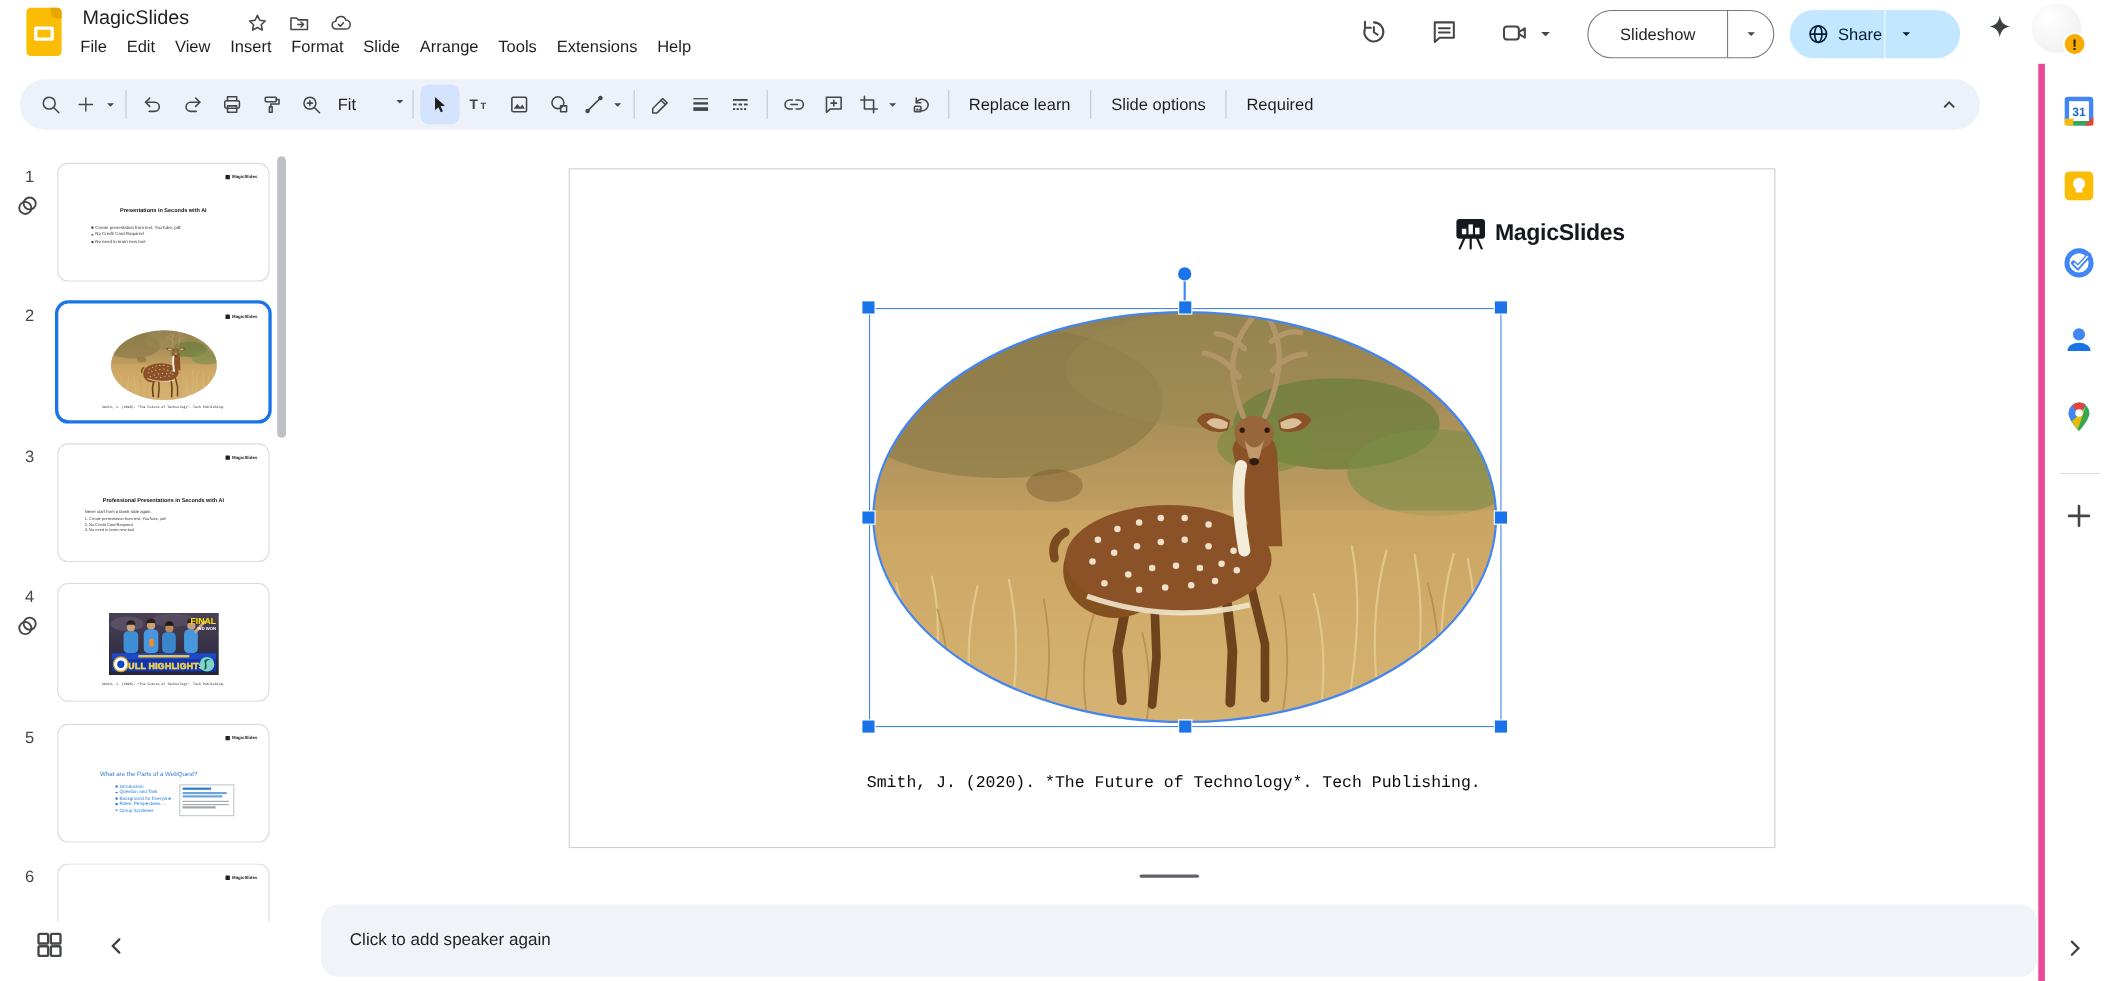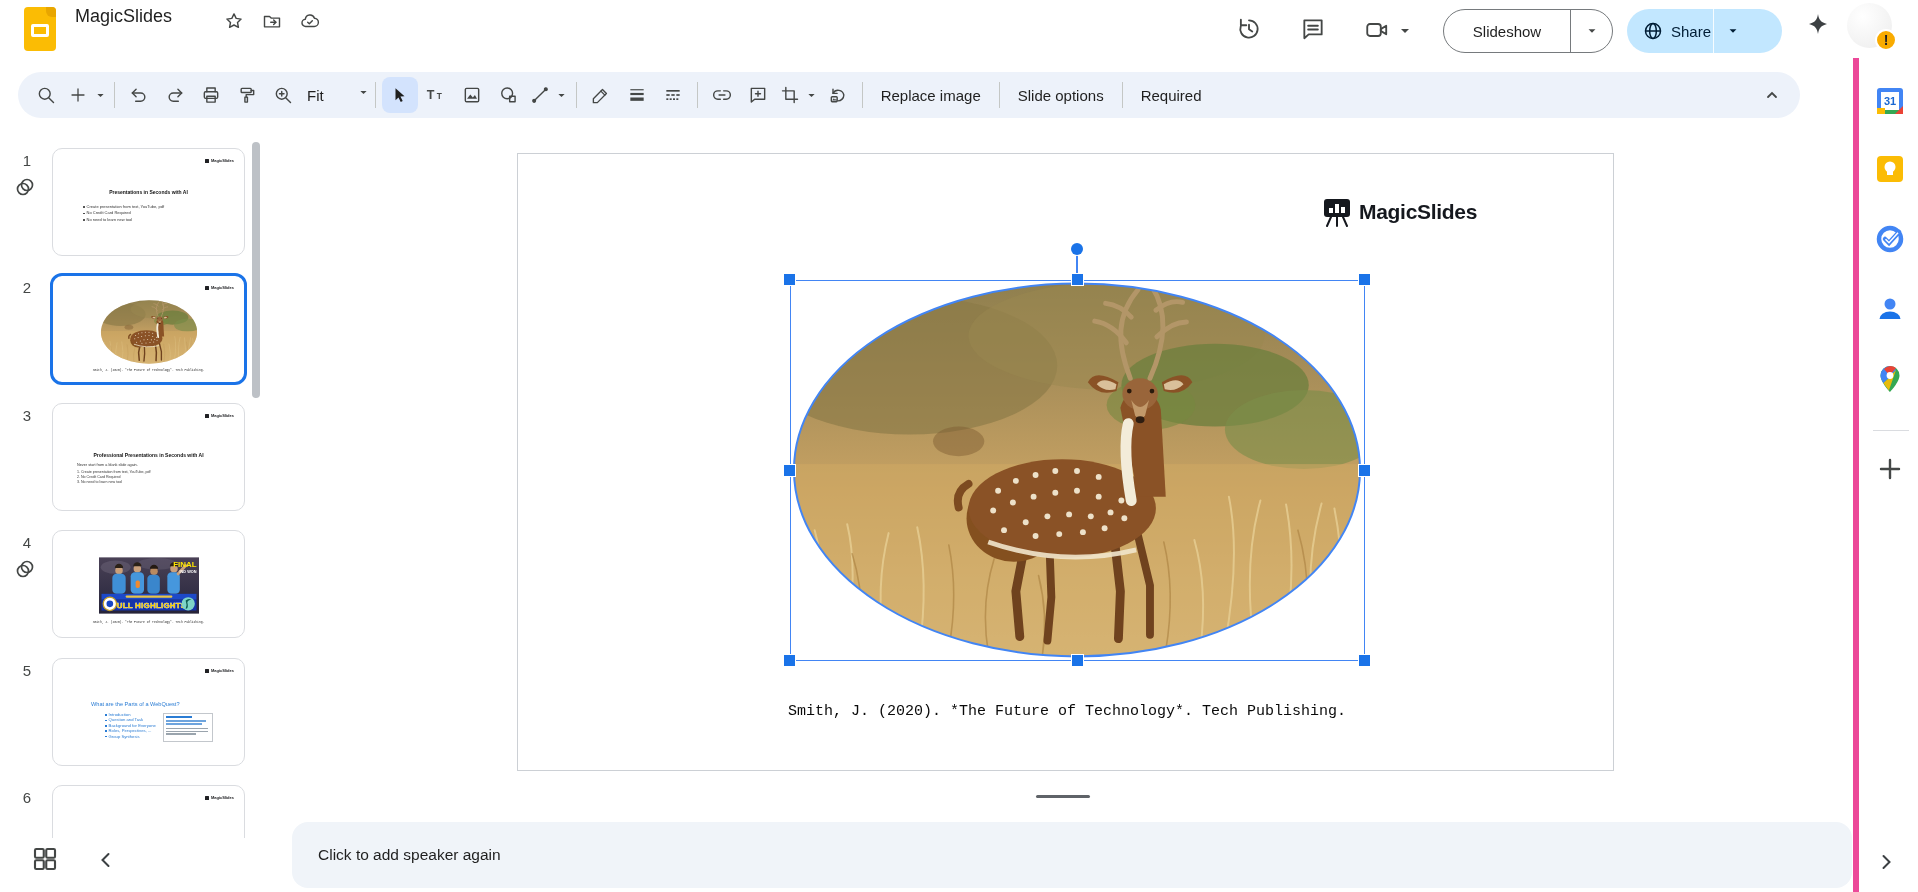--- a/index.html
+++ b/index.html
@@ -235,20 +235,32 @@
     </svg>
     <svg class="title-ic icon" style="left:262px" viewBox="0 0 24 24">
       <path d="M3 6.5h6l2 2h10v10.5H3z"></path>
         <path d="M10.5 13.5h6"></path>
         <path d="M14 10.8l2.7 2.7-2.7 2.7"></path>
     </svg>
     <svg class="title-ic icon" style="left:300px" viewBox="0 0 24 24">
       <path d="M7 18.5a4.3 4.3 0 0 1-.6-8.6 5.6 5.6 0 0 1 10.9-1.2A4.5 4.5 0 0 1 17 18.5z"></path>
       <path d="M9.2 13.4l2 2 3.6-3.8"></path>
     </svg>
+    <div id="menubar">
+      <span>File</span>
+      <span>Edit</span>
+      <span>View</span>
+      <span>Insert</span>
+      <span>Format</span>
+      <span>Slide</span>
+      <span>Arrange</span>
+      <span>Tools</span>
+      <span>Extensions</span>
+      <span>Help</span>
+    </div>
 
     <svg class="abs icon" style="left:1236px;top:16px;width:26px;height:26px" viewBox="0 0 24 24">
       <path d="M12 4a8 8 0 1 1-7.6 5.4"></path>
         <path d="M4.5 4.5v5h5" transform="translate(0,-1)"></path>
         <path d="M12 8v4.3l3 2"></path>
     </svg>
     <svg class="abs icon" style="left:1300px;top:16px;width:26px;height:26px" viewBox="0 0 24 24">
       <path d="M4 4h16v13H8l-4 3.5z"></path>
         <path d="M7.5 9h9M7.5 12.5h9"></path>
     </svg>
@@ -434,21 +446,21 @@
     </span>
     <span class="tb-ic">
       <svg class="icon" width="20" height="20" viewBox="0 0 24 24">
           <path d="M6 10a7 7 0 0 1 13 2 7 7 0 0 1-7 7"></path>
           <path d="M6 5v5h5"></path>
           <rect x="4" y="14" width="7" height="6" rx="1"></rect>
           <path d="M5 18.5l2-2.5 1.5 1.8 1-1.2 1.5 1.9z" fill="#444746" stroke="none"></path>
         </svg>
     </span>
     <span class="tb-sep"></span>
-    <span class="tb-txt">Replace image</span>
+    <span class="tb-txt">Replace learn</span>
     <span class="tb-sep"></span>
     <span class="tb-txt">Slide options</span>
     <span class="tb-sep"></span>
     <span class="tb-txt">Required</span>
     <span style="flex:1"></span>
     <span class="tb-ic">
       <svg width="14" height="14" viewBox="0 0 14 14">
           <path d="M3 9l4-4 4 4" fill="none" stroke="#444746" stroke-width="1.8" stroke-linecap="round"></path>
         </svg>
     </span>

